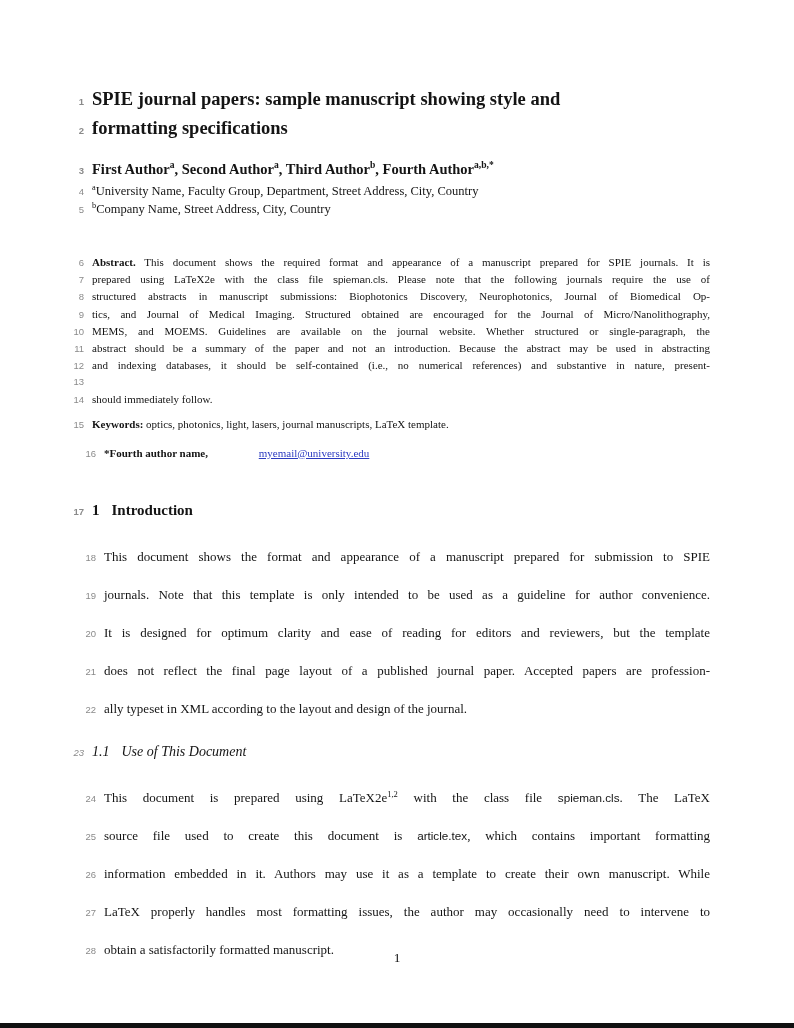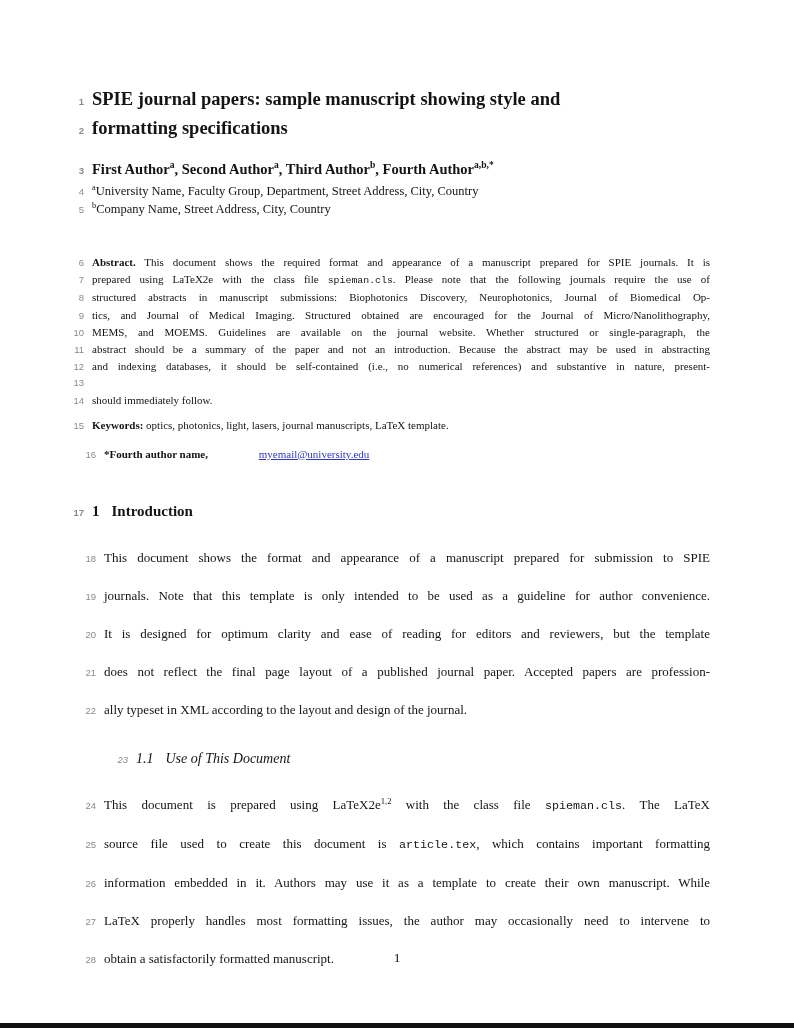--- a/index.html
+++ b/index.html
@@ -31,34 +31,34 @@
 
   .block-keywords { margin-top:8px; font-size:11px; }
   .block-keywords .line { line-height:16px; }
 
   .block-corresponding { margin-top:12px; font-size:11px; }
   .block-corresponding .line { line-height:16px;padding-left:12px; }
 
   .block-section { margin-top:38px; font-size:15px; font-weight:bold; }
   .block-section .line { line-height:20px; }
 
-  .block-subsection { margin-top:20px; font-size:14px; font-style:italic;padding-left:44px; }
+  .block-subsection { margin-top:14px; font-size:14px; font-style:italic; }
   .block-subsection .line { line-height:20px; }
 
   .block-body { margin-top:16px; font-size:13px;margin-left:12px; }
   .block-body .line { line-height:37px; }
 
   .block-abstract .line:not(:last-child) .ltext,
   .block-body .line:not(:last-child) .ltext {
     text-align:justify; text-align-last:justify;
   }
 
   .s-b { font-weight:bold; }
   .s-i { }
-  .s-m { font-family:Liberation Mono, monospace; font-size:90%; }
+  .s-m { font-family:Liberation Sans, sans-serif; font-size:90%; }
   .s-sup { vertical-align:super; font-size:66%; line-height:0; }
   .s-num { margin-right:12px; }
   .s-link, a.s-link { color:var(--link); text-decoration:underline; cursor:pointer;margin-left:48px; }
 
   .page-number {
     position:absolute; left:0; top:950px; width:100%;
     text-align:center; font-size:13.5px; color:#141414;
   }
   .bottom-edge {
     position:absolute; left:0; bottom:0; width:100%; height:5px;

